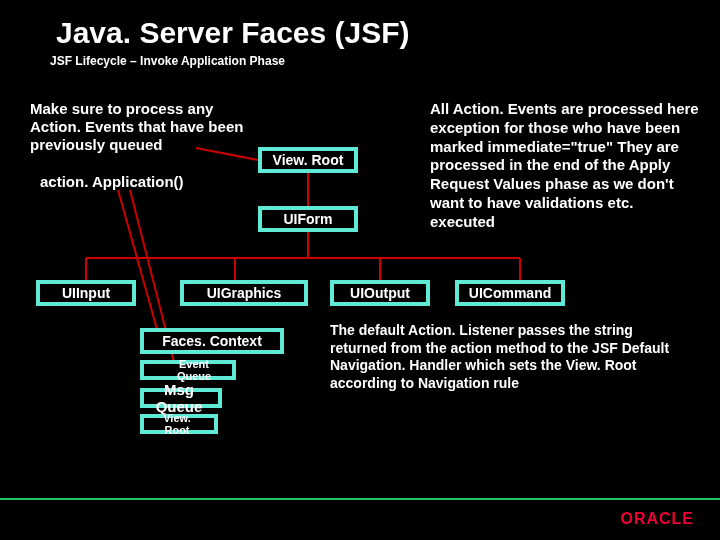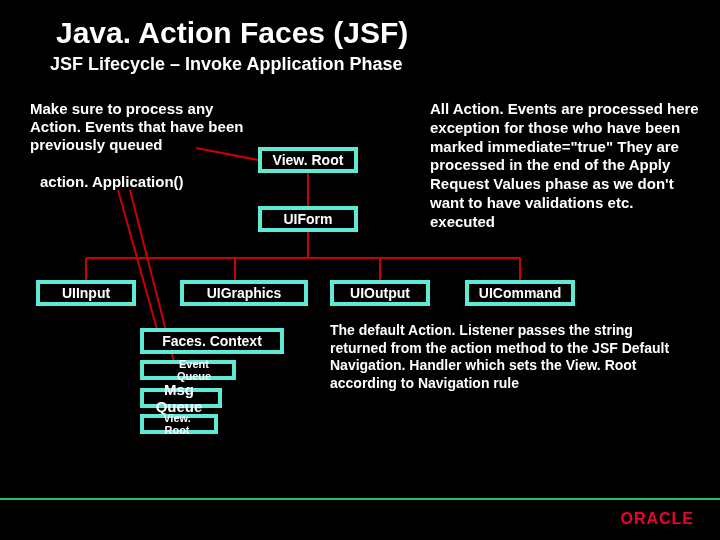--- a/index.html
+++ b/index.html
@@ -16,21 +16,21 @@
     position: absolute;
     top: 16px;
     left: 56px;
     font-size: 30px;
     font-weight: bold;
   }
   .subtitle {
     position: absolute;
     top: 54px;
     left: 50px;
-    font-size: 18px;
+    font-size: 12px;
     font-weight: bold;
   }
   .text-left {
     position: absolute;
     top: 100px;
     left: 30px;
     width: 220px;
     font-size: 15px;
     font-weight: bold;
     line-height: 1.2;
@@ -62,21 +62,21 @@
     display: flex;
     align-items: center;
     justify-content: center;
     padding: 4px 10px;
   }
   .b-viewroot { top: 147px; left: 258px; width: 100px; height: 26px; }
   .b-uiform   { top: 206px; left: 258px; width: 100px; height: 26px; }
   .b-uiinput  { top: 280px; left: 36px;  width: 100px; height: 26px; }
   .b-uigraph  { top: 280px; left: 180px; width: 128px; height: 26px; }
   .b-uioutput { top: 280px; left: 330px; width: 100px; height: 26px; }
-  .b-uicmd    { top: 280px; left: 465px; width: 110px; height: 26px; }
+  .b-uicmd    { top: 280px; left: 455px; width: 110px; height: 26px; }
   .b-faces    { top: 328px; left: 140px; width: 144px; height: 26px; }
   .b-evqueue  { top: 360px; left: 140px; width: 96px;  height: 20px; font-size: 11px; justify-content:flex-start; padding-left:22px;}
   .b-msgqueue { top: 388px; left: 140px; width: 82px;  height: 20px; font-size: 15px; justify-content:flex-start; padding-left:6px;}
   .b-vr2      { top: 414px; left: 140px; width: 78px;  height: 20px; font-size: 11px; justify-content:flex-start; padding-left:6px;}
   .bottom-text {
     position: absolute;
     top: 322px;
     left: 330px;
     width: 340px;
     font-size: 14px;
@@ -108,21 +108,21 @@
     pointer-events: none;
   }
   svg.lines line {
     stroke: #c00;
     stroke-width: 2;
   }
 </style>
 </head>
 <body>
 
-<div class="title">Java. Action Faces (JSF)</div>
+<div class="title">Java. Server Faces (JSF)</div>
 <div class="subtitle">JSF Lifecycle – Invoke Application Phase</div>
 
 <div class="text-left">Make sure to process any Action. Events that have been previously queued</div>
 <div class="method">action. Application()</div>
 
 <div class="text-right">All Action. Events are processed here exception for those who have been marked immediate="true" They are processed in the end of the Apply Request Values phase as we don't want to have validations etc. executed</div>
 
 <svg class="lines">
 
   <line x1="196" y1="148" x2="258" y2="160"></line>

